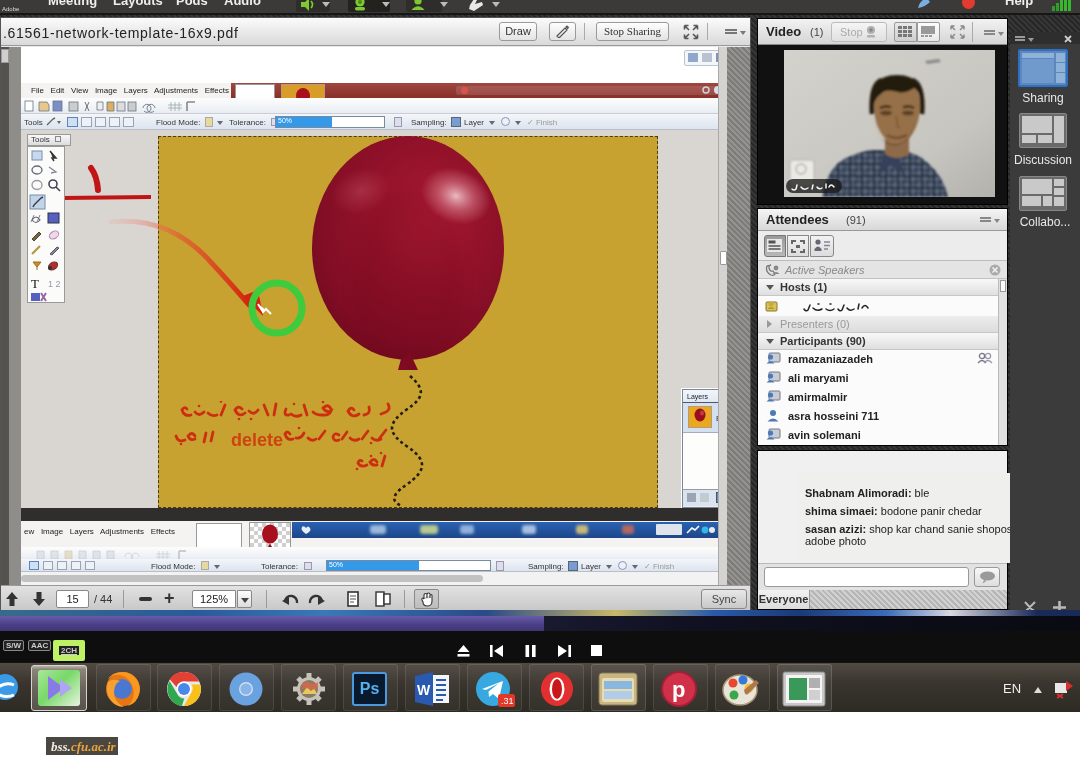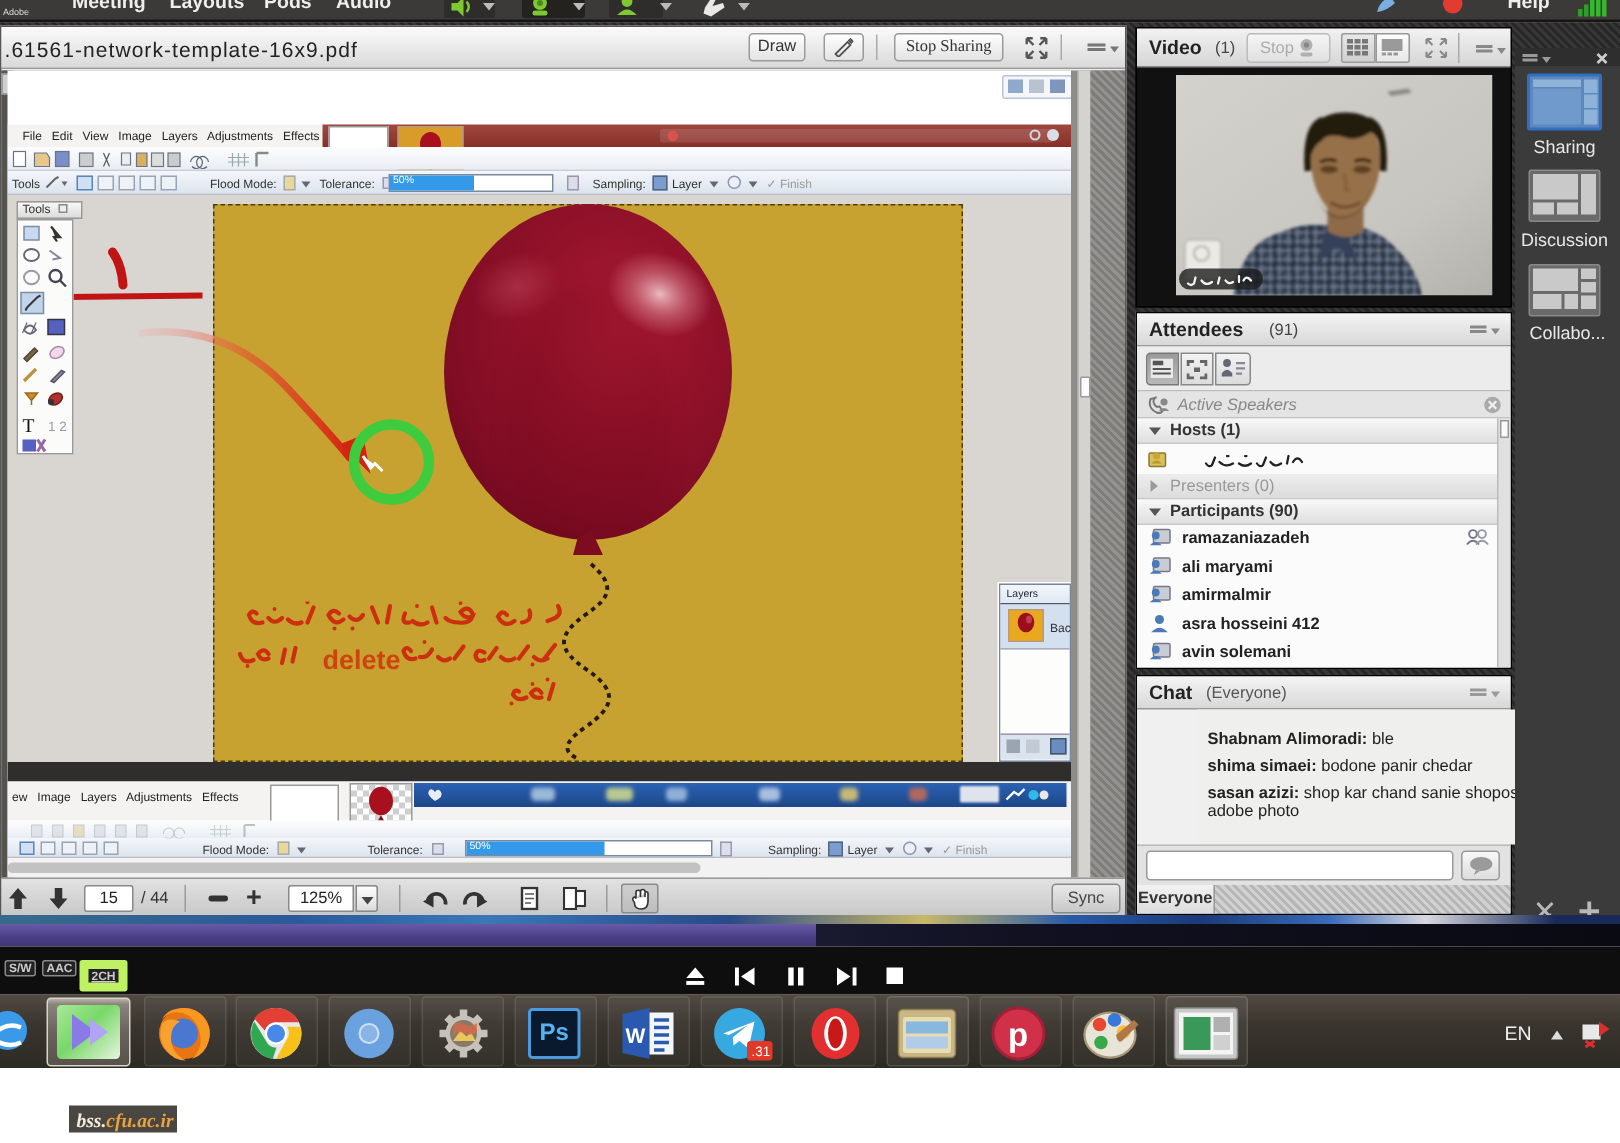--- a/index.html
+++ b/index.html
@@ -81,21 +81,21 @@
         </svg>
       <div class="abs" style="left:706px;top:5px;width:1px;height:17px;background:#aaa;"></div>
       <div class="abs" style="left:724px;top:11px;width:12px;height:2px;background:#777;box-shadow:0 3px 0 #777;"></div>
       <div class="abs" style="left:739px;top:13px;width:0;height:0;border-left:3px solid transparent;border-right:3px solid transparent;border-top:4px solid #777;"></div>
     </div>
 
     <div class="abs" style="left:0;top:29px;width:749px;height:538px;background:#8f8d8a;" id="shcontent">
       <div class="abs" style="left:0;top:0;width:8px;height:538px;background:#55534e;"></div>
       <div class="abs" style="left:0;top:2px;width:8px;height:14px;background:#cfcfcd;border:1px solid #9a9a9a;"></div>
 
-      <div class="abs" style="left:4px;top:0;width:709px;height:538px;background:#fff;overflow:hidden;" id="pdfpage">
+      <div class="abs" style="left:20px;top:0;width:709px;height:538px;background:#fff;overflow:hidden;" id="pdfpage">
 
         <div class="abs" style="left:663px;top:3px;width:47px;height:16px;background:#f4f6f9;border:1px solid #b9c4d4;border-radius:2px;">
           <span class="abs" style="left:3px;top:2px;width:10px;height:9px;background:#8fa8cc;"></span>
           <span class="abs" style="left:17px;top:2px;width:10px;height:9px;background:#b9c2d0;"></span>
           <span class="abs" style="left:31px;top:2px;width:10px;height:9px;background:#7f95bb;"></span>
         </div>
 
         <div class="abs" id="ps1" style="left:0;top:36px;width:709px;height:425px;">
 
           <div class="abs" style="left:0;top:0;width:709px;height:15px;background:#f4f3f1;">
@@ -627,41 +627,35 @@
       <svg class="abs" style="left:7px;top:40px" width="16" height="14" viewBox="0 0 16 14">
           <rect x="4" y="1" width="11" height="9" rx="1" fill="#c8ccd4" stroke="#778"></rect>
           <circle cx="5.5" cy="5" r="2.6" fill="#4a7ab8"></circle>
           <path d="M1.5 11.5 q4 -4.5 8 0 z" fill="#4a7ab8"></path>
         </svg>
       <span class="abs" style="left:30px;top:41px;font-weight:bold;">amirmalmir</span>
       <svg class="abs" style="left:8px;top:59px" width="14" height="14" viewBox="0 0 14 14">
           <circle cx="7" cy="4" r="3" fill="#4a7ab8"></circle>
           <path d="M1.5 12.5 q5.5 -6 11 0 z" fill="#4a7ab8"></path>
         </svg>
-      <span class="abs" style="left:30px;top:60px;font-weight:bold;">asra hosseini 412</span>
+      <span class="abs" style="left:30px;top:60px;font-weight:bold;">asra hosseini 711</span>
       <svg class="abs" style="left:7px;top:78px" width="16" height="14" viewBox="0 0 16 14">
           <rect x="4" y="1" width="11" height="9" rx="1" fill="#c8ccd4" stroke="#778"></rect>
           <circle cx="5.5" cy="5" r="2.6" fill="#4a7ab8"></circle>
           <path d="M1.5 11.5 q4 -4.5 8 0 z" fill="#4a7ab8"></path>
         </svg>
       <span class="abs" style="left:30px;top:79px;font-weight:bold;">avin solemani</span>
     </div>
 
     <div class="abs" style="left:240px;top:70px;width:9px;height:166px;background:#e0e0e0;border-left:1px solid #bbb;">
       <div class="abs" style="left:1px;top:1px;width:6px;height:12px;background:#fafafa;border:1px solid #999;"></div>
     </div>
   </div>
 
   <div class="abs" id="chatpod" style="left:757px;top:450px;width:251px;height:160px;background:#f0f0f0;border:1px solid #000;">
-    <div class="abs" style="left:0;top:0;width:249px;height:22px;background:linear-gradient(#f4f4f4,#d8d8d8);border-bottom:1px solid #999;">
-      <span class="abs" style="left:8px;top:3px;font-size:13px;font-weight:bold;color:#222;">Chat</span>
-      <span class="abs" style="left:46px;top:5px;font-size:11px;color:#555;">(Everyone)</span>
-      <span class="abs" style="left:222px;top:8px;width:11px;height:2px;background:#999;box-shadow:0 3px 0 #999;"></span>
-      <span class="abs" style="left:236px;top:10px;width:0;height:0;border-left:3px solid transparent;border-right:3px solid transparent;border-top:4px solid #999;"></span>
-    </div>
     <div class="abs" style="left:0;top:22px;width:249px;height:90px;background:#efefee;font-size:11px;color:#222;margin-left:40px;">
       <div class="abs" style="left:7px;top:14px;"><b>Shabnam Alimoradi:</b> ble</div>
       <div class="abs" style="left:7px;top:32px;"><b>shima simaei:</b> bodone panir chedar</div>
       <div class="abs" style="left:7px;top:50px;width:241px;"><b>sasan azizi:</b> shop kar chand sanie shopostad ba adobe photo</div>
       <div class="abs" style="left:237px;top:81px;width:10px;height:7px;background:#ccc;border:1px solid #999;"></div>
     </div>
     <div class="abs" style="left:0;top:112px;width:249px;height:27px;background:#e2e2e2;border-top:1px solid #bbb;">
       <div class="abs" style="left:6px;top:3px;width:205px;height:20px;background:#fff;border:1px solid #999;border-radius:3px;"></div>
       <div class="abs" style="left:216px;top:3px;width:26px;height:20px;background:linear-gradient(#f8f8f8,#ddd);border:1px solid #999;border-radius:3px;"></div>
       <svg class="abs" style="left:221px;top:7px" width="17" height="13" viewBox="0 0 17 13">

